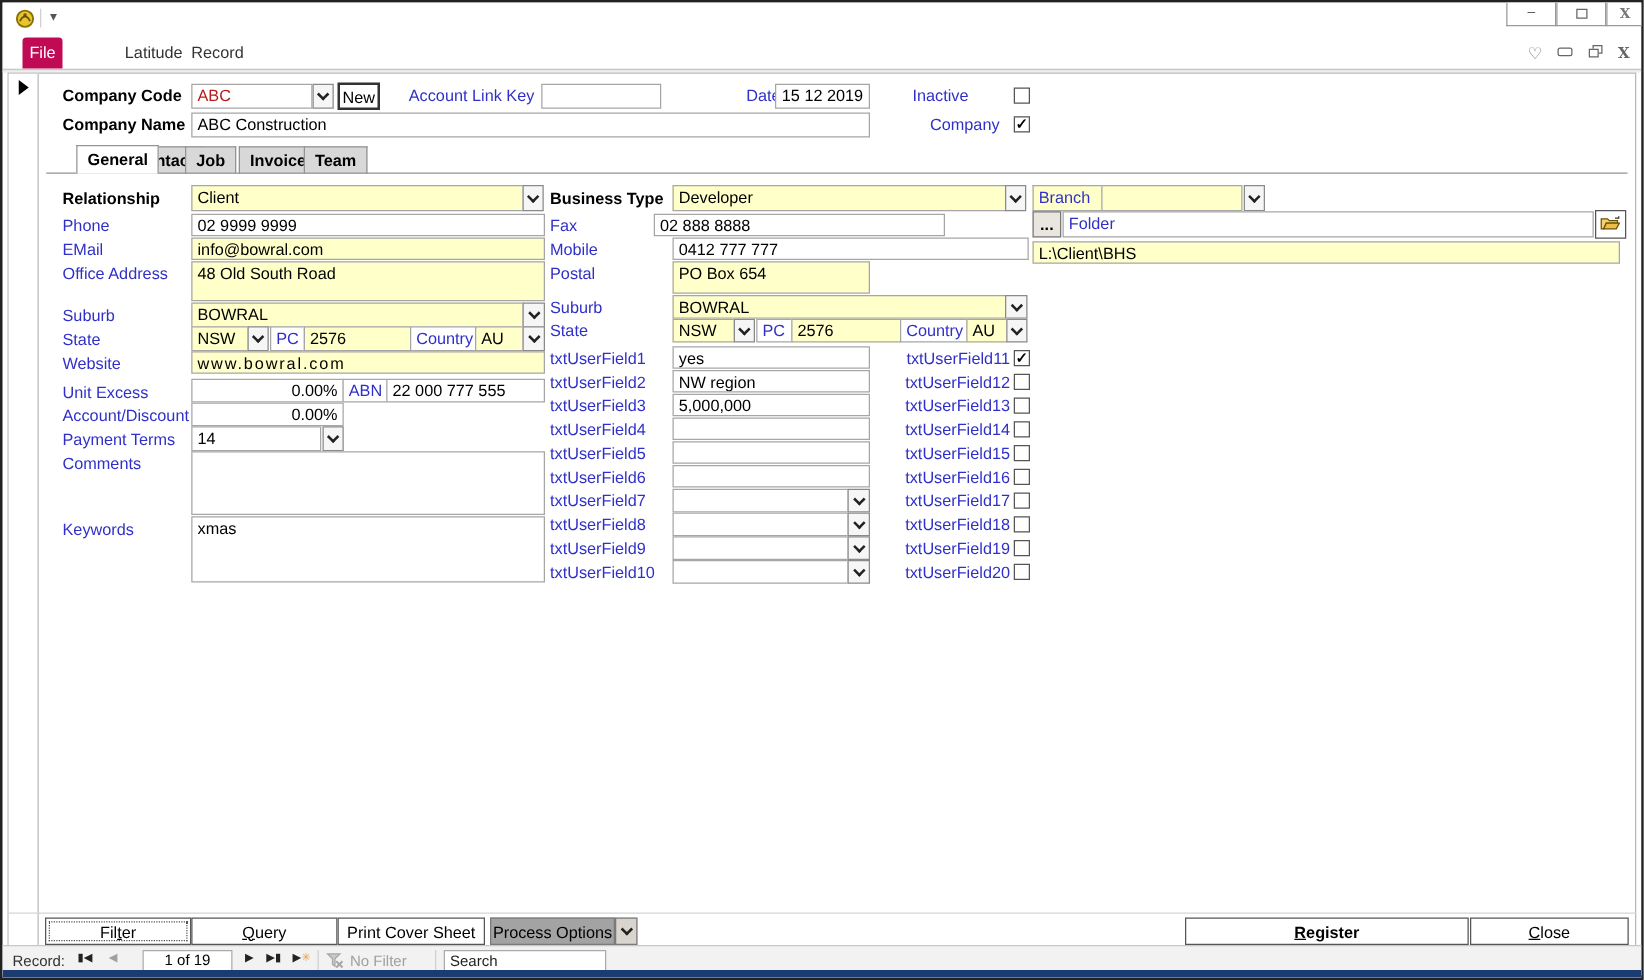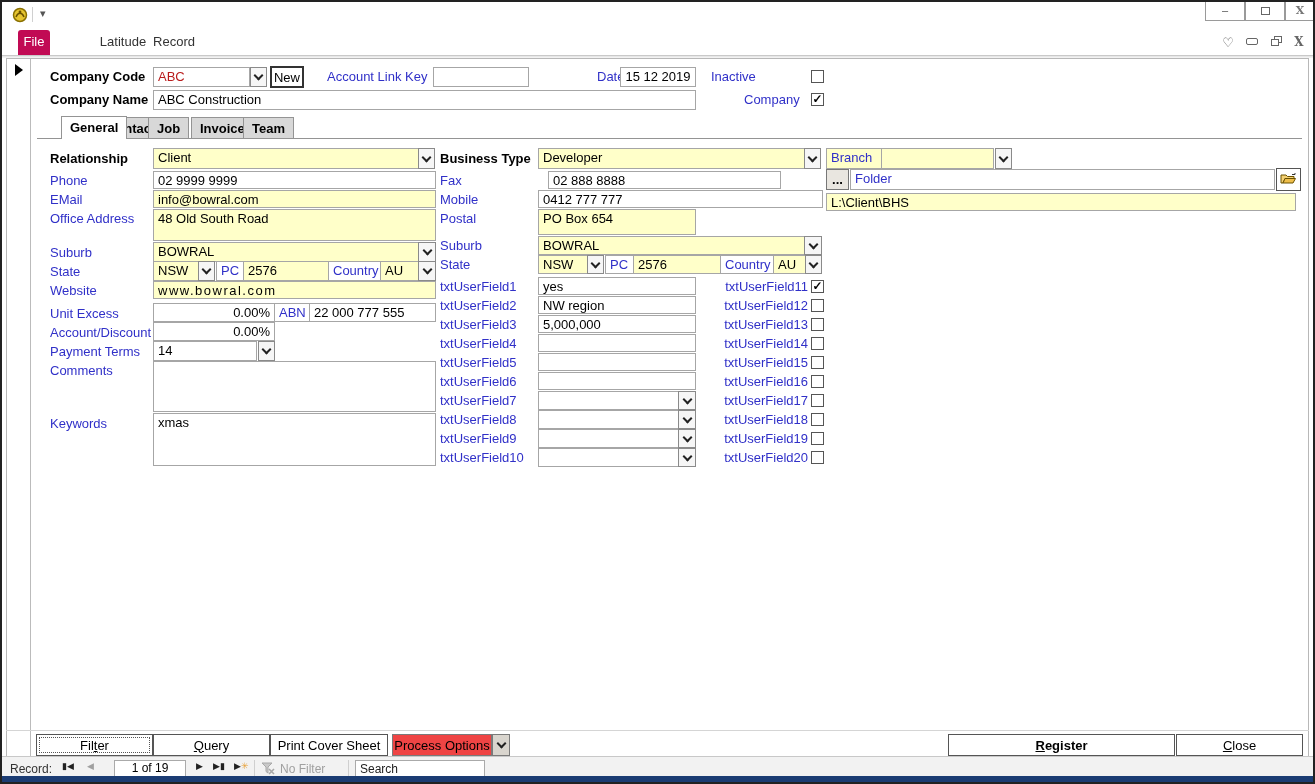--- a/index.html
+++ b/index.html
@@ -49,21 +49,21 @@
         font-size:12px; line-height:11px; text-align:center; font-weight:bold; color:#000; }
   .btn { position:absolute; background:#fff; border:1px solid #555; font-size:13px; color:#000;
          text-align:center; display:flex; align-items:center; justify-content:center; cursor:default; }
   .tab { position:absolute; top:113px; height:22px; background:#D8D8D8; border:1px solid #949494; border-bottom:none;
          font-size:13px; font-weight:bold; text-align:center; line-height:21px; padding:0 8px; }
   .tab.active { background:#fff; height:23px; z-index:2; }
   .u { text-decoration:underline; }
   .ws { letter-spacing:1.5px; }
   
   #footer-line { position:absolute; left:4px; top:728px; width:1303px; height:1px; background:#d5d5d5; }
-  .procbox { background:#ef4444; border:1px solid #7a7a7a; }
+  .procbox { background:#a3a3a3; border:1px solid #7a7a7a; }
   
   #recnav { position:absolute; left:0px; top:754px; width:1315px; height:24px; background:#f2f2f2; border-top:1px solid #c8c8c8; }
   .navic { position:absolute; top:4px; font-size:9px; color:#222; }
   .navbar-sep { position:absolute; top:3px; width:1px; height:17px; background:#cfcfcf; }
   .gray { color:#a0a0a0; }
   #bottom-edge { position:absolute; left:0; bottom:0; width:100%; height:6px; background:#1B3C73; }
 </style>
 </head>
 <body>
 
@@ -101,21 +101,21 @@
     </div>
 
     <div class="blbl" style="left:43px; top:10px;">Company Code</div>
     <div class="fld" style="left:146px; top:8px; width:97px; height:20px;"><span class="redtxt">ABC</span></div>
     <div class="dd dd-in" style="left:243px; top:8px; width:17px; height:20px; border:1px solid #8a8a8a;"></div>
     <div class="btn" style="left:263px; top:7px; width:34px; height:22px; border:2px solid #333;">New</div>
     <div class="lbl" style="left:320px; top:10px;">Account Link Key</div>
     <div class="fld" style="left:426px; top:8px; width:96px; height:20px;"></div>
     <div class="lbl" style="left:590px; top:10px;">Date</div>
     <div class="fld" style="left:613px; top:8px; width:76px; height:20px; text-align:center;">15 12 2019</div>
-    <div class="lbl" style="left:704px; top:10px;">Inactive</div>
+    <div class="lbl" style="left:723px; top:10px;">Inactive</div>
     <div class="cb" style="left:804px; top:11px;"></div>
     <div class="blbl" style="left:43px; top:33px;">Company Name</div>
     <div class="fld" style="left:146px; top:31px; width:543px; height:20px;">ABC Construction</div>
     <div class="lbl" style="left:737px; top:33px;">Company</div>
     <div class="cb" style="left:804px; top:34px;">✓</div>
 
     <div class="tab active" style="left:30px; top:57px;margin-left:24px;">General</div>
     <div class="tab" style="left:91px; top:58px;">Contact</div>
     <div class="tab" style="left:141px; top:58px;">Job</div>
     <div class="tab" style="left:184px; top:58px;">Invoice</div>
@@ -159,21 +159,21 @@
     <div class="fld rt" style="left:146px; top:263px; width:122px; height:19px;">0.00%</div>
     <div class="lbl" style="left:43px; top:285px;">Payment Terms</div>
     <div class="fld" style="left:146px; top:282px; width:104px; height:20px;">14</div>
     <div class="dd" style="left:251px; top:282px; width:17px; height:20px;"></div>
     <div class="lbl" style="left:43px; top:304px;">Comments</div>
     <div class="fld" style="left:146px; top:302px; width:283px; height:51px;"></div>
     <div class="lbl" style="left:43px; top:357px;">Keywords</div>
     <div class="fld" style="left:146px; top:354px; width:283px; height:53px;">xmas</div>
 
     <div class="lbl" style="left:433px; top:114px;">Fax</div>
-    <div class="fld" style="left:541px; top:112px; width:233px; height:18px;">02 888 8888</div>
+    <div class="fld" style="left:516px; top:112px; width:233px; height:18px;">02 888 8888</div>
     <div class="lbl" style="left:433px; top:133px;">Mobile</div>
     <div class="fld" style="left:531px; top:131px; width:285px; height:18px;">0412 777 777</div>
     <div class="lbl" style="left:433px; top:152px;">Postal</div>
     <div class="fld yfld" style="left:531px; top:150px; width:158px; height:26px;">PO Box 654</div>
     <div class="lbl" style="left:433px; top:179px;">Suburb</div>
     <div class="fld yfld" style="left:531px; top:177px; width:267px; height:19px;">BOWRAL</div>
     <div class="dd" style="left:797px; top:177px; width:18px; height:19px;"></div>
     <div class="lbl" style="left:433px; top:198px;">State</div>
     <div class="fld yfld" style="left:531px; top:196px; width:50px; height:19px;">NSW</div>
     <div class="dd" style="left:580px; top:196px; width:17px; height:19px;"></div>

